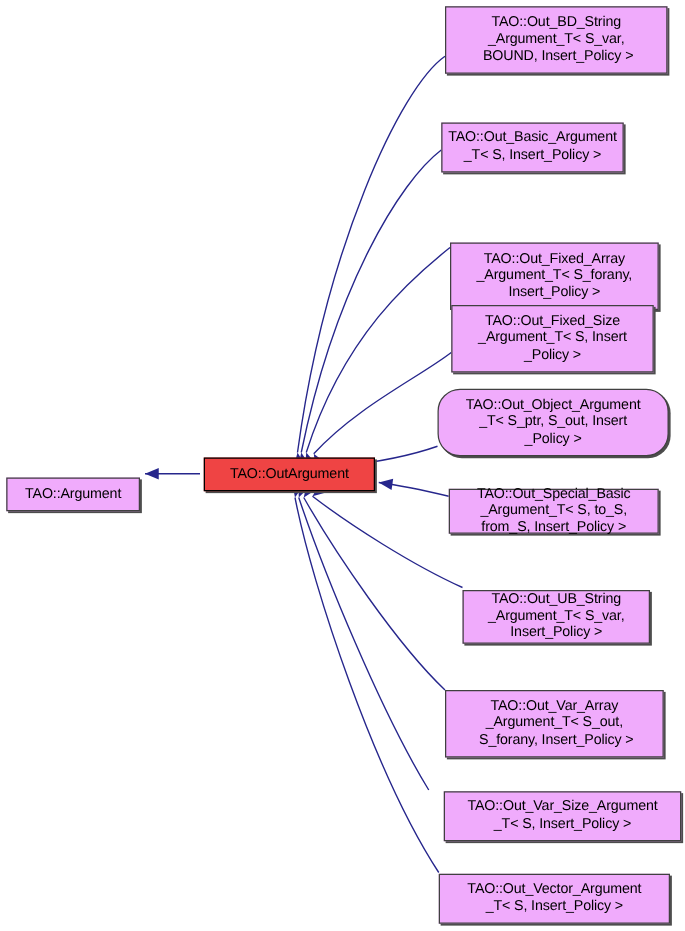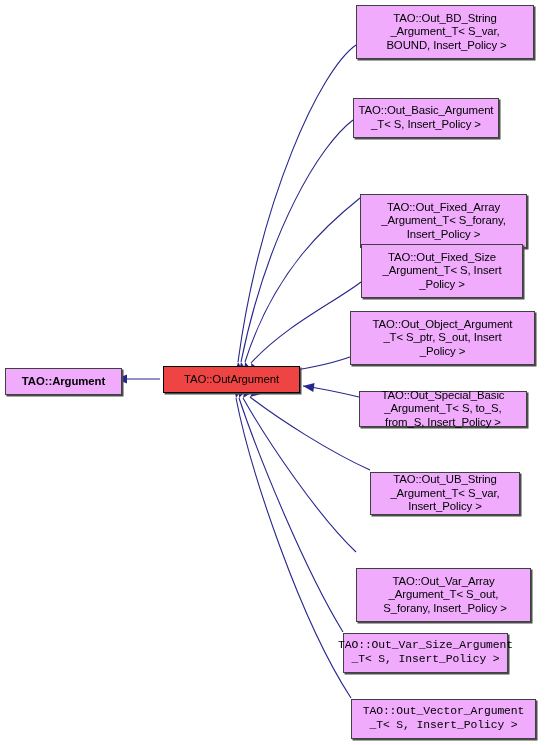--- a/index.html
+++ b/index.html
@@ -80,44 +80,44 @@
         <polygon points="0,0 11,4.6 11,-4.6" fill="#26268c" transform="translate(272,373) rotate(12)"></polygon>
         <polygon points="0,0 11,4.6 11,-4.6" fill="#26268c" transform="translate(303,386) rotate(8)"></polygon>
         <polygon points="0,0 11,4.6 11,-4.6" fill="#26268c" transform="translate(250,397) rotate(-38)"></polygon>
         <polygon points="0,0 11,4.6 11,-4.6" fill="#26268c" transform="translate(243,398) rotate(-55)"></polygon>
         <polygon points="0,0 11,4.6 11,-4.6" fill="#26268c" transform="translate(239,398) rotate(-68)"></polygon>
         <polygon points="0,0 11,4.6 11,-4.6" fill="#26268c" transform="translate(236,398) rotate(-78)"></polygon>
       </g>
   </svg>
 
   <div id="node-layer">
-      <div class="node plain-node" style="left: 5px; top: 368px; width: 117px; height: 27px; font-weight: bold;"><span class="node-label">TAO::Argument</span></div>
+      <div class="node plain-node" style="left: 5px; top: 382px; width: 107px; height: 27px;"><span class="node-label">TAO::Argument</span></div>
       <div class="node root-node" style="left: 163px; top: 366px; width: 137px; height: 27px;"><span class="node-label">TAO::OutArgument</span></div>
       <div class="node plain-node" style="left: 356px; top: 5px; width: 178px; height: 54px;"><span class="node-label">TAO::Out_BD_String
 _Argument_T&lt; S_var,
  BOUND, Insert_Policy &gt;</span></div>
       <div class="node plain-node" style="left: 353px; top: 98px; width: 146px; height: 40px;"><span class="node-label">TAO::Out_Basic_Argument
 _T&lt; S, Insert_Policy &gt;</span></div>
       <div class="node plain-node" style="left: 360px; top: 150px; width: 167px; height: 54px; margin-top: 44px;"><span class="node-label">TAO::Out_Fixed_Array
 _Argument_T&lt; S_forany,
 Insert_Policy &gt;</span></div>
       <div class="node plain-node" style="left: 361px; top: 244px; width: 162px; height: 54px;"><span class="node-label">TAO::Out_Fixed_Size
 _Argument_T&lt; S, Insert
 _Policy &gt;</span></div>
-      <div class="node plain-node" style="left: 350px; top: 311px; width: 185px; height: 54px;"><span class="node-label">TAO::Out_Object_Argument
+      <div class="node plain-node" style="left: 350px; top: 311px; width: 185px; height: 54px; border-radius: 18px;"><span class="node-label">TAO::Out_Object_Argument
 _T&lt; S_ptr, S_out, Insert
 _Policy &gt;</span></div>
       <div class="node plain-node" style="left: 359px; top: 391px; width: 168px; height: 36px;"><span class="node-label">TAO::Out_Special_Basic
 _Argument_T&lt; S, to_S,
 from_S, Insert_Policy &gt;</span></div>
       <div class="node plain-node" style="left: 370px; top: 472px; width: 150px; height: 43px;"><span class="node-label">TAO::Out_UB_String
 _Argument_T&lt; S_var,
 Insert_Policy &gt;</span></div>
-      <div class="node plain-node" style="left: 356px; top: 568px; width: 175px; height: 54px;"><span class="node-label">TAO::Out_Var_Array
+      <div class="node plain-node" style="left: 356px; top: 552px; width: 175px; height: 54px;"><span class="node-label">TAO::Out_Var_Array
 _Argument_T&lt; S_out,
  S_forany, Insert_Policy &gt;</span></div>
-      <div class="node plain-node" style="left: 343px; top: 633px; width: 165px; height: 40px; font-family: Liberation Mono, monospace;"><span class="node-label">TAO::Out_Var_Size_Argument
+      <div class="node plain-node" style="left: 355px; top: 633px; width: 190px; height: 40px;"><span class="node-label">TAO::Out_Var_Size_Argument
 _T&lt; S, Insert_Policy &gt;</span></div>
-      <div class="node plain-node" style="left: 351px; top: 699px; width: 185px; height: 40px; font-family: Liberation Mono, monospace;"><span class="node-label">TAO::Out_Vector_Argument
+      <div class="node plain-node" style="left: 351px; top: 699px; width: 185px; height: 40px;"><span class="node-label">TAO::Out_Vector_Argument
 _T&lt; S, Insert_Policy &gt;</span></div>
     </div>
 
 </div>
 
 </body></html>

